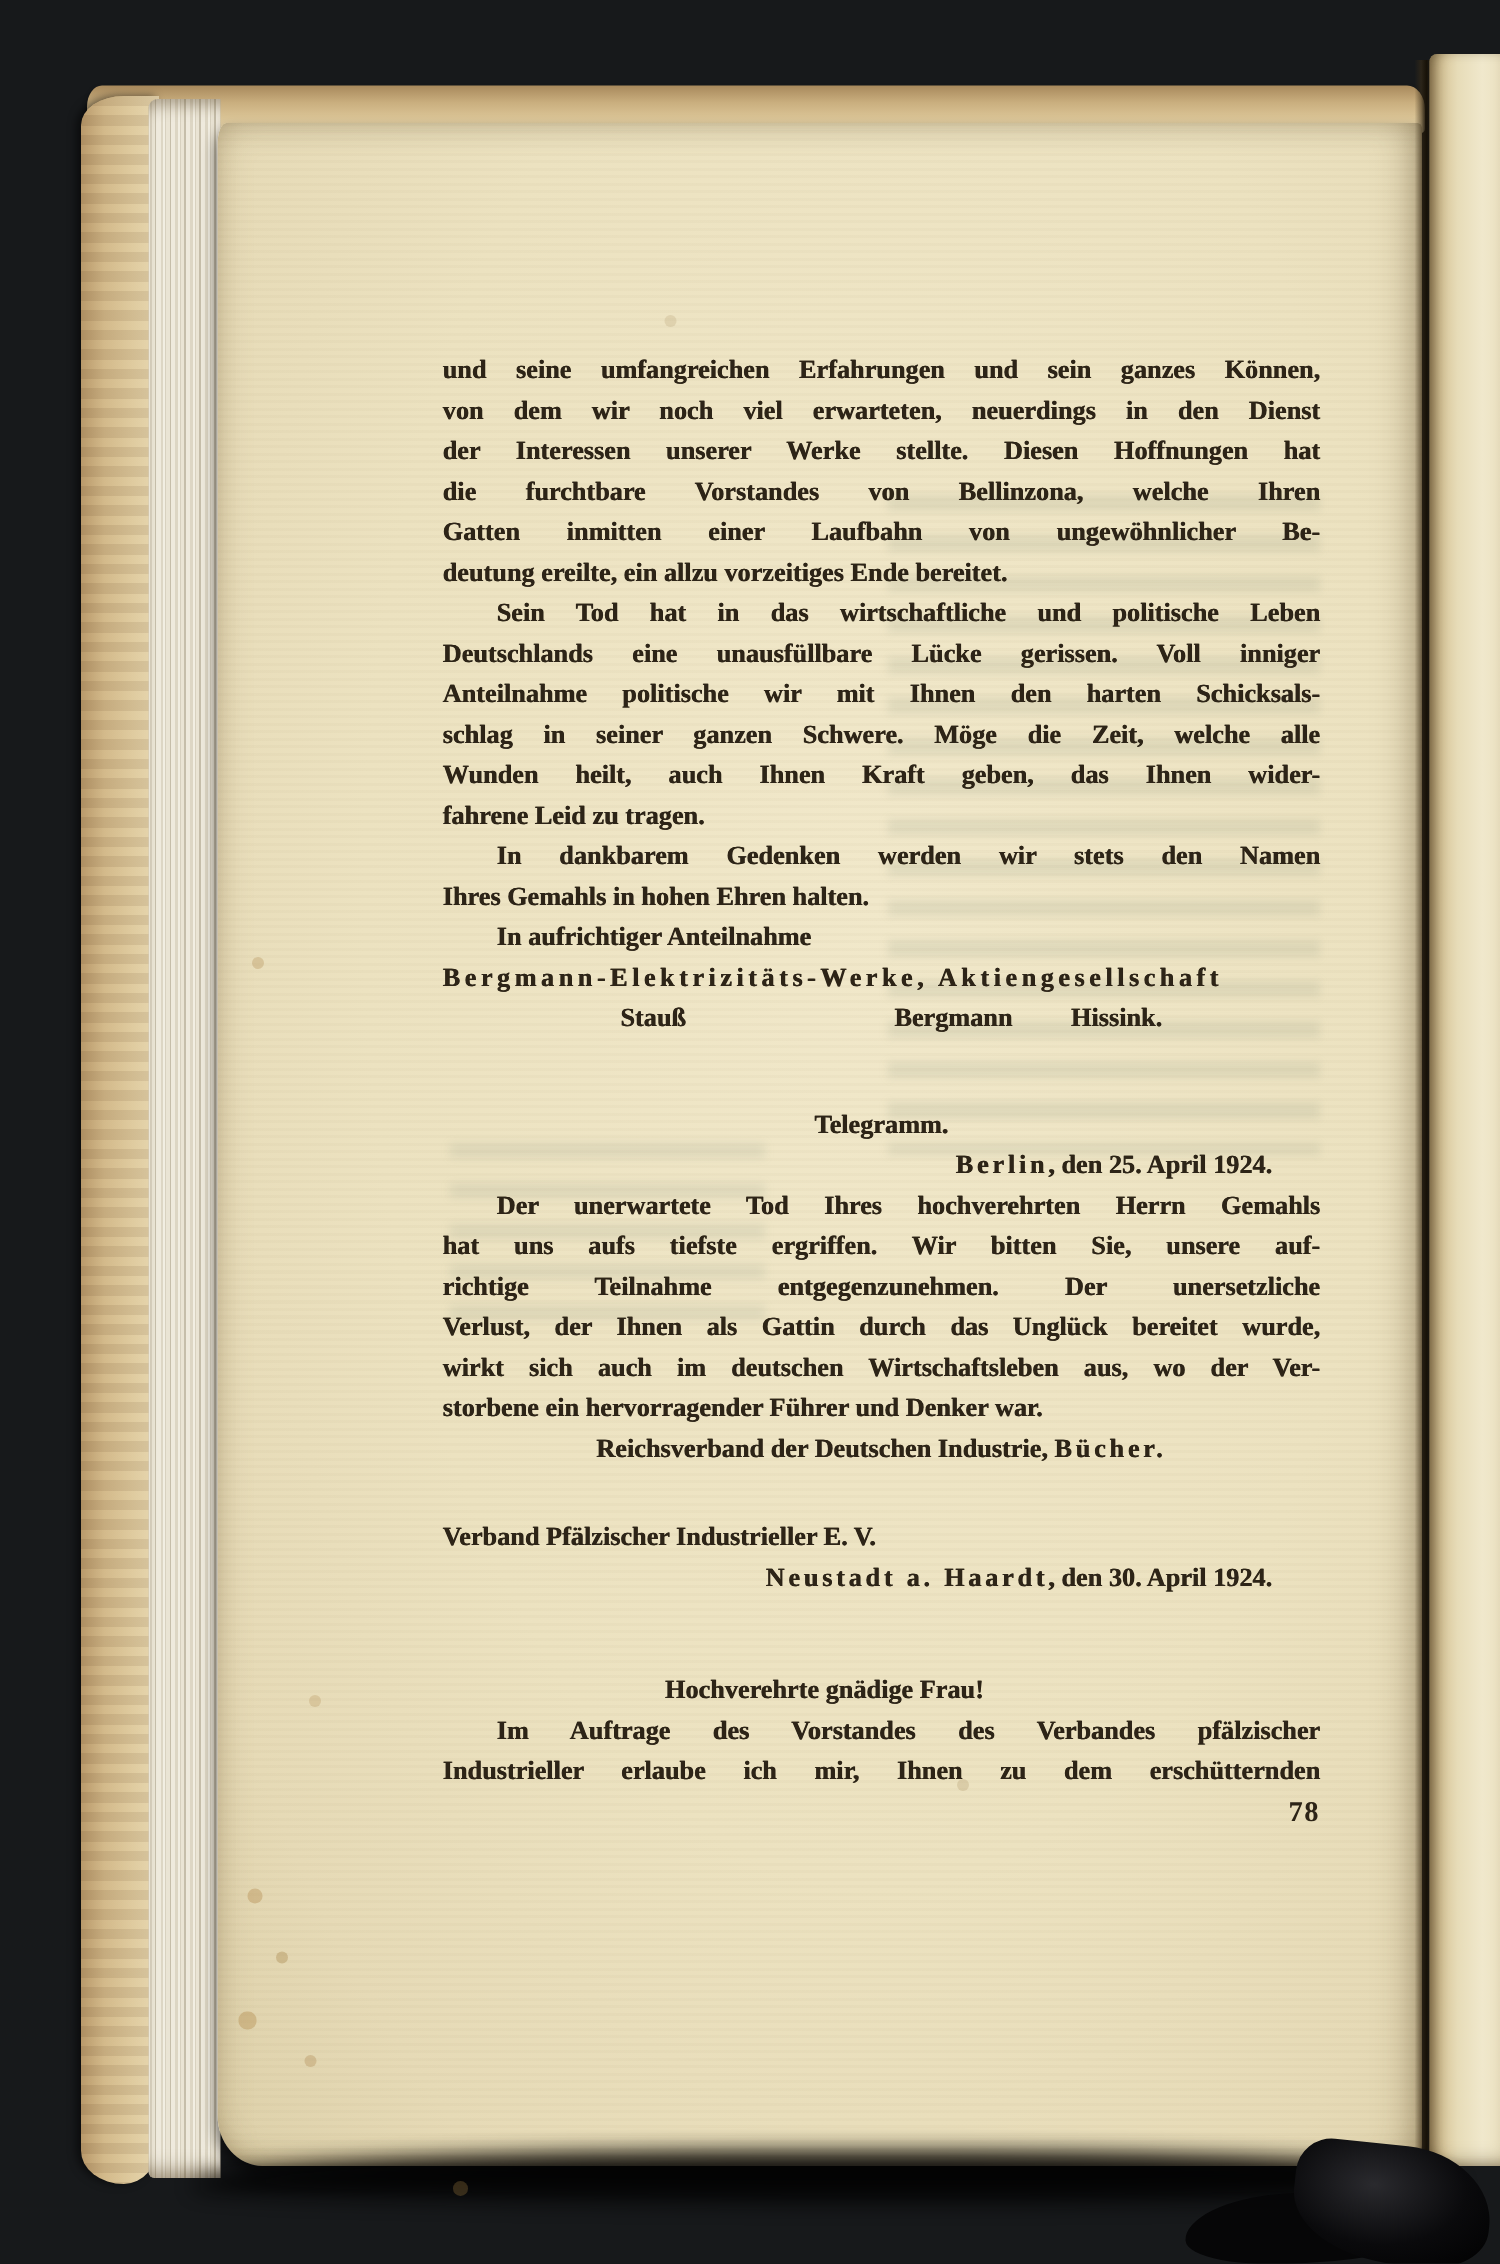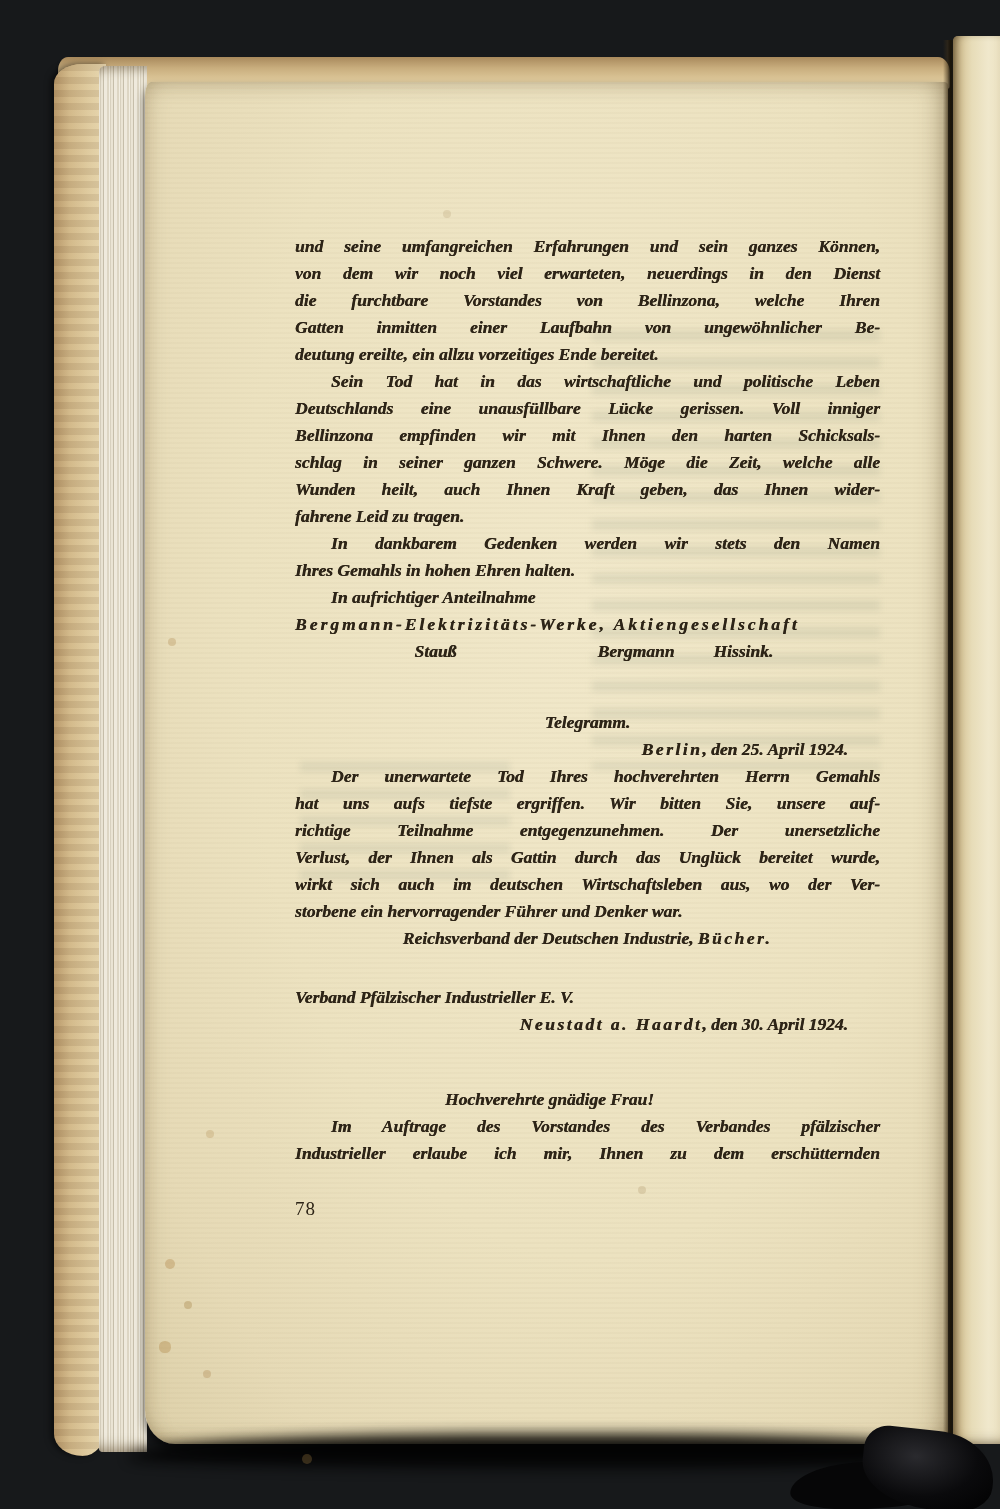--- a/index.html
+++ b/index.html
@@ -98,37 +98,37 @@
       640px 1188px 0 2px rgba(150,120,70,.20),
       445px 212px 0 2px rgba(150,120,70,.16),
       305px 1457px 0 3px rgba(165,128,66,.30);
   }
   
   .tb{
     position:absolute;left:295px;top:233px;width:585px;
     font-size:17.5px;font-weight:700;line-height:27px;color:var(--ink);
     text-shadow:0.35px 0 0 currentColor;
   }
-  .ln{min-height:27px;font-style:italic;}
+  .ln{min-height:27px;}
   .j{text-align:justify;text-align-last:justify;}
   .ind{text-indent:36px;}
   .ctr{text-align:center;}
   .rt{text-align:right;padding-right:32px;}
   .sal{text-align:center;padding-right:76px;margin-top:48px;}
   .sperr{letter-spacing:2.5px;}
   .company{letter-spacing:3px;white-space:nowrap;}
   .cols{display:flex;}
   .cell-l{flex:0 0 48%;text-align:center;}
   .cell-r{flex:0 0 52%;text-align:center;padding-right:40px;}
   .cell-r.names{display:flex;justify-content:center;gap:39px;padding-right:85px;}
   .gap-lg{height:44px;}
   .gap-md{height:32px;}
   .page-number{
-    position:absolute;left:295px;top:1198px;width:585px;text-align:left;
-    font-size:19px;font-weight:400;color:var(--ink);letter-spacing:1px;
+    position:absolute;left:295px;top:1198px;width:585px;text-align:right;
+    font-size:19px;font-weight:700;color:var(--ink);letter-spacing:1px;
   }
 </style>
 </head>
 <body>
 
 <div class="top-edge"></div>
 <div class="deckle"></div>
 <div class="page-edges"></div>
 <div class="main-page"></div>
 <div class="crease"></div>
@@ -137,27 +137,28 @@
 <div class="ribbon-2"></div>
 <div class="ribbon-1"></div>
 <div class="ghost-1"></div>
 <div class="ghost-2"></div>
 <div class="foxing"></div>
 
 <div class="tb">
 
   <div class="ln j">und seine umfangreichen Erfahrungen und sein ganzes Können,</div>
   <div class="ln j">von dem wir noch viel erwarteten, neuerdings in den Dienst</div>
+  <div class="ln j">der Interessen unserer Werke stellte. Diesen Hoffnungen hat</div>
   <div class="ln j">die furchtbare Vorstandes von Bellinzona, welche Ihren</div>
   <div class="ln j">Gatten inmitten einer Laufbahn von ungewöhnlicher Be-</div>
   <div class="ln">deutung ereilte, ein allzu vorzeitiges Ende bereitet.</div>
 
   <div class="ln j ind">Sein Tod hat in das wirtschaftliche und politische Leben</div>
   <div class="ln j">Deutschlands eine unausfüllbare Lücke gerissen. Voll inniger</div>
-  <div class="ln j">Bellinzona empfinden wir mit Ihnen den harten Schicksals-</div>
+  <div class="ln j">Anteilnahme politische wir mit Ihnen den harten Schicksals-</div>
   <div class="ln j">schlag in seiner ganzen Schwere. Möge die Zeit, welche alle</div>
   <div class="ln j">Wunden heilt, auch Ihnen Kraft geben, das Ihnen wider-</div>
   <div class="ln">fahrene Leid zu tragen.</div>
 
   <div class="ln j ind">In dankbarem Gedenken werden wir stets den Namen</div>
   <div class="ln">Ihres Gemahls in hohen Ehren halten.</div>
 
   <div class="ln ind">In aufrichtiger Anteilnahme</div>
   <div class="ln company">Bergmann-Elektrizitäts-Werke, Aktiengesellschaft</div>
   <div class="cols ln">

